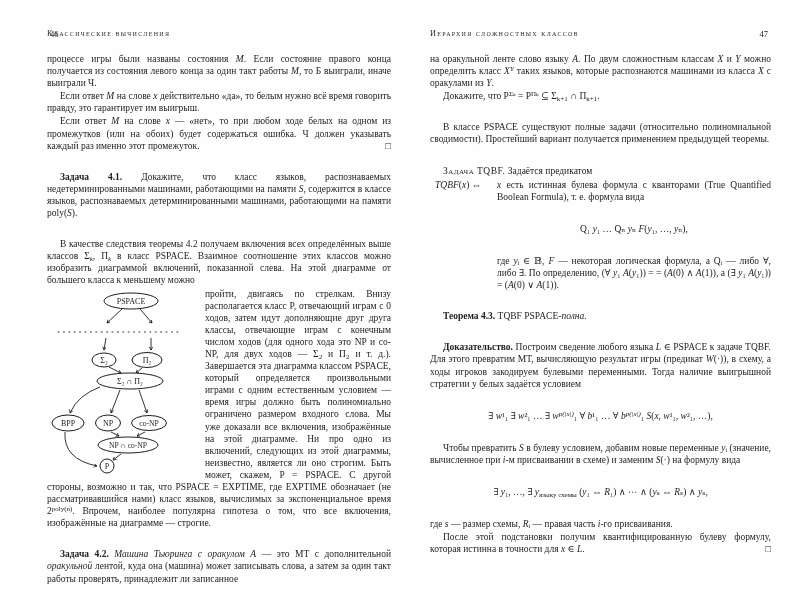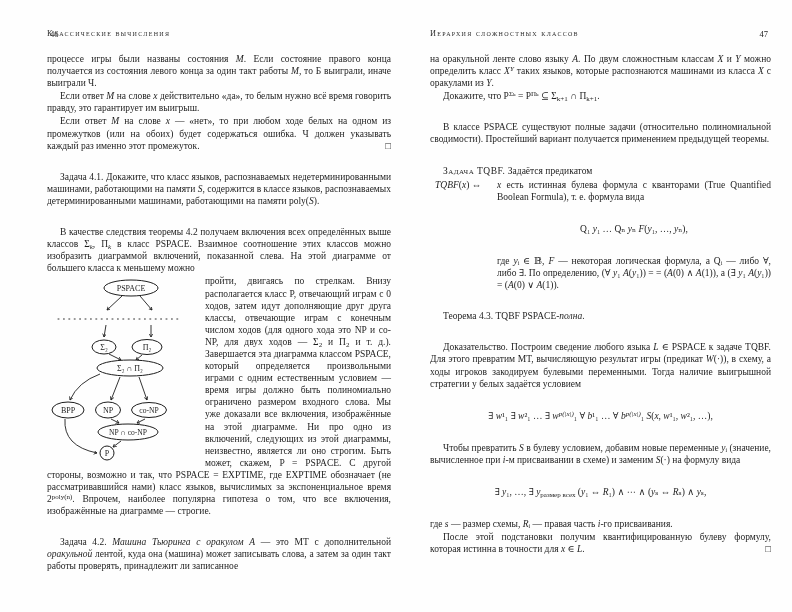--- a/index.html
+++ b/index.html
@@ -13,21 +13,21 @@
            font-variant:small-caps;letter-spacing:1.3px;color:#2a2a2a}
   .pageno{position:absolute;top:0;font-size:8.6px}
   .page-left .pageno{left:3px}
   .page-right .pageno{right:3px}
   .pagebody{font-size:9.5px;line-height:12.1px;text-align:justify;
             text-justify:inter-word}
   p{margin:0 0 1px 0}
   .ind{text-indent:13px}
   .vsp{margin-top:19px}
   .i{font-style:italic}
-  .b{font-weight:normal}
+  .b{font-weight:bold}
   .sc{font-variant:small-caps;letter-spacing:.5px}
   .sup{font-size:7px;position:relative;top:-3.2px;line-height:0}
   .sub{font-size:7px;position:relative;top:2px;line-height:0}
   .qed{float:right;margin-left:4px}
   .disp{text-align:center;text-indent:0;margin:20px 0}
   .tqbf{display:flex;margin:2px 0 2px 5px}
   .tqbf-lhs{flex:0 0 62px;white-space:nowrap}
   .tqbf-rhs{flex:1;text-align:justify}
   .diagram{float:left;margin:2px 15px 3px 3px}
   .clearl{clear:left}
@@ -122,19 +122,19 @@
           <div><span class="i">x</span><span> есть истинная булева формула с кванторами (True Quantified Boolean Formula), т. е. формула вида</span></div>
           <div class="disp"><span>Q₁ </span><span class="i">y</span><span>₁ … Qₙ </span><span class="i">y</span><span>ₙ </span><span class="i">F</span><span>(</span><span class="i">y</span><span>₁, …, </span><span class="i">y</span><span>ₙ),</span></div>
           <div><span>где </span><span class="i">y</span><span>ᵢ ∈ 𝔹, </span><span class="i">F</span><span> — некоторая логическая формула, а Qᵢ — либо ∀, либо ∃. По определению, (∀ </span><span class="i">y</span><span>₁ </span><span class="i">A</span><span>(</span><span class="i">y</span><span>₁)) = = (</span><span class="i">A</span><span>(0) ∧ </span><span class="i">A</span><span>(1)), а (∃ </span><span class="i">y</span><span>₁ </span><span class="i">A</span><span>(</span><span class="i">y</span><span>₁)) = (</span><span class="i">A</span><span>(0) ∨ </span><span class="i">A</span><span>(1)).</span></div>
         </div>
       </div>
 
       <p class="ind vsp"><span class="b">Теорема 4.3.</span><span> TQBF PSPACE-</span><span class="i">полна</span><span>.</span></p>
       <p class="ind vsp"><span class="b">Доказательство.</span><span> Построим сведение любого языка </span><span class="i">L</span><span> ∈ PSPACE к задаче TQBF. Для этого превратим МТ, вычисляющую результат игры (предикат </span><span class="i">W</span><span>(·)), в схему, а ходы игроков закодируем булевыми переменными. Тогда наличие выигрышной стратегии у белых задаётся условием</span></p>
       <div class="disp"><span>∃ </span><span class="i">w</span><span>¹₁ ∃ </span><span class="i">w</span><span>²₁ … ∃ </span><span class="i">w</span><span class="sup i">p(|x|)</span><span>₁ ∀ </span><span class="i">b</span><span>¹₁ … ∀ </span><span class="i">b</span><span class="sup i">p(|x|)</span><span>₁ </span><span class="i">S</span><span>(</span><span class="i">x</span><span>, </span><span class="i">w</span><span>¹₁, </span><span class="i">w</span><span>²₁, …),</span></div>
       <p class="ind"><span>Чтобы превратить </span><span class="i">S</span><span> в булеву условием, добавим новые переменные </span><span class="i">y</span><span>ᵢ (значение, вычисленное при </span><span class="i">i</span><span>-м присваивании в схеме) и заменим </span><span class="i">S</span><span>(·) на формулу вида</span></p>
-      <div class="disp"><span>∃ </span><span class="i">y</span><span>₁, …, ∃ </span><span class="i">y</span><span class="sub">размер всех</span><span> (</span><span class="i">y</span><span>₁ ⇔ </span><span class="i">R</span><span>₁) ∧ ⋯ ∧ (</span><span class="i">y</span><span>ₛ ⇔ </span><span class="i">R</span><span>ₛ) ∧ </span><span class="i">y</span><span>ₛ,</span></div>
+      <div class="disp"><span>∃ </span><span class="i">y</span><span>₁, …, ∃ </span><span class="i">y</span><span class="sub">языку схемы</span><span> (</span><span class="i">y</span><span>₁ ⇔ </span><span class="i">R</span><span>₁) ∧ ⋯ ∧ (</span><span class="i">y</span><span>ₛ ⇔ </span><span class="i">R</span><span>ₛ) ∧ </span><span class="i">y</span><span>ₛ,</span></div>
       <p><span>где </span><span class="i">s</span><span> — размер схемы, </span><span class="i">R</span><span>ᵢ — правая часть </span><span class="i">i</span><span>-го присваивания.</span></p>
       <p class="ind"><span><span>После этой подстановки получим квантифицированную булеву формулу, которая истинна в точности для </span><span class="i">x</span><span> ∈ </span><span class="i">L</span><span>.</span></span><span class="qed">□</span></p>
     </div>
   </div>
 
 </div>
 
 </body></html>

